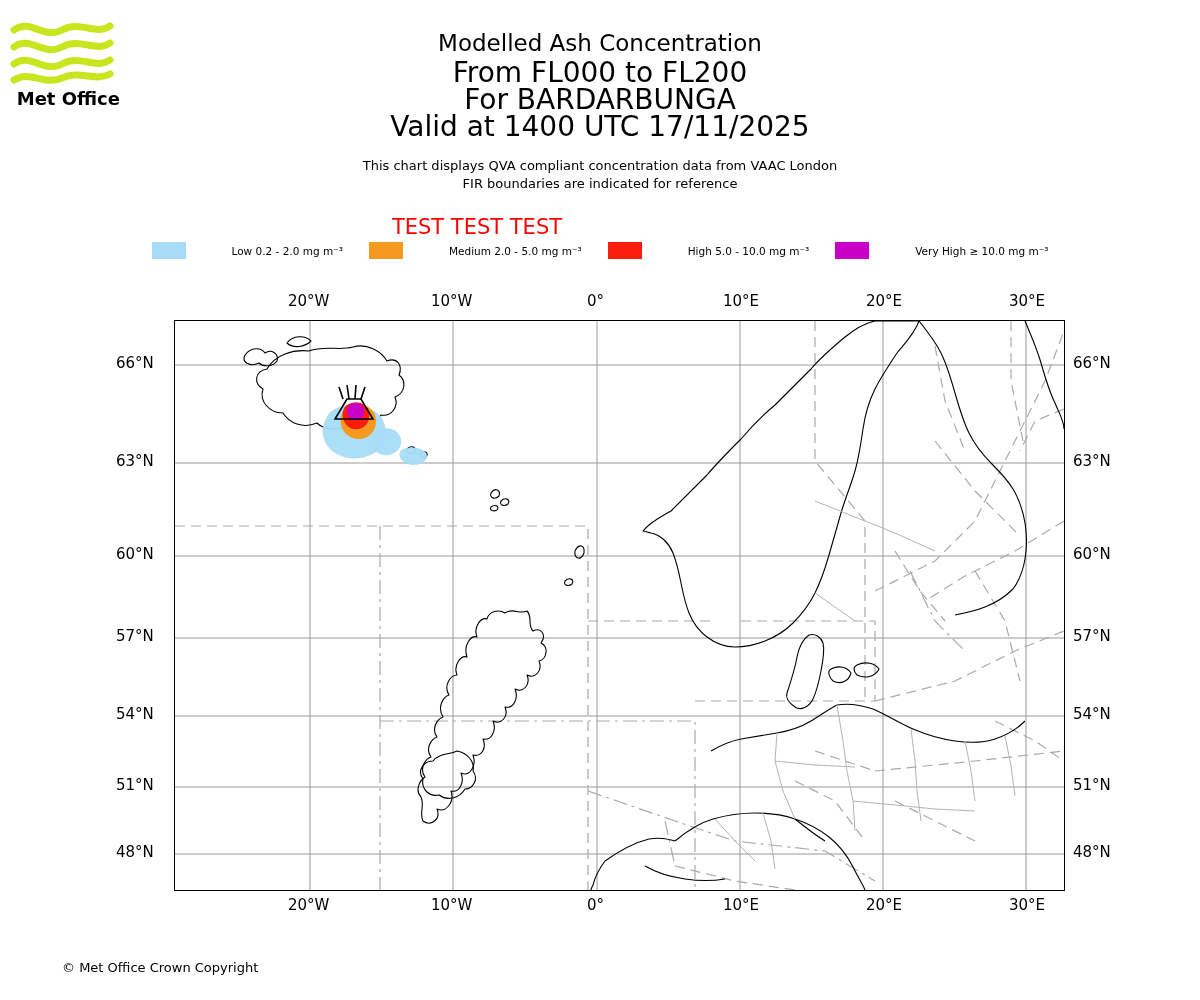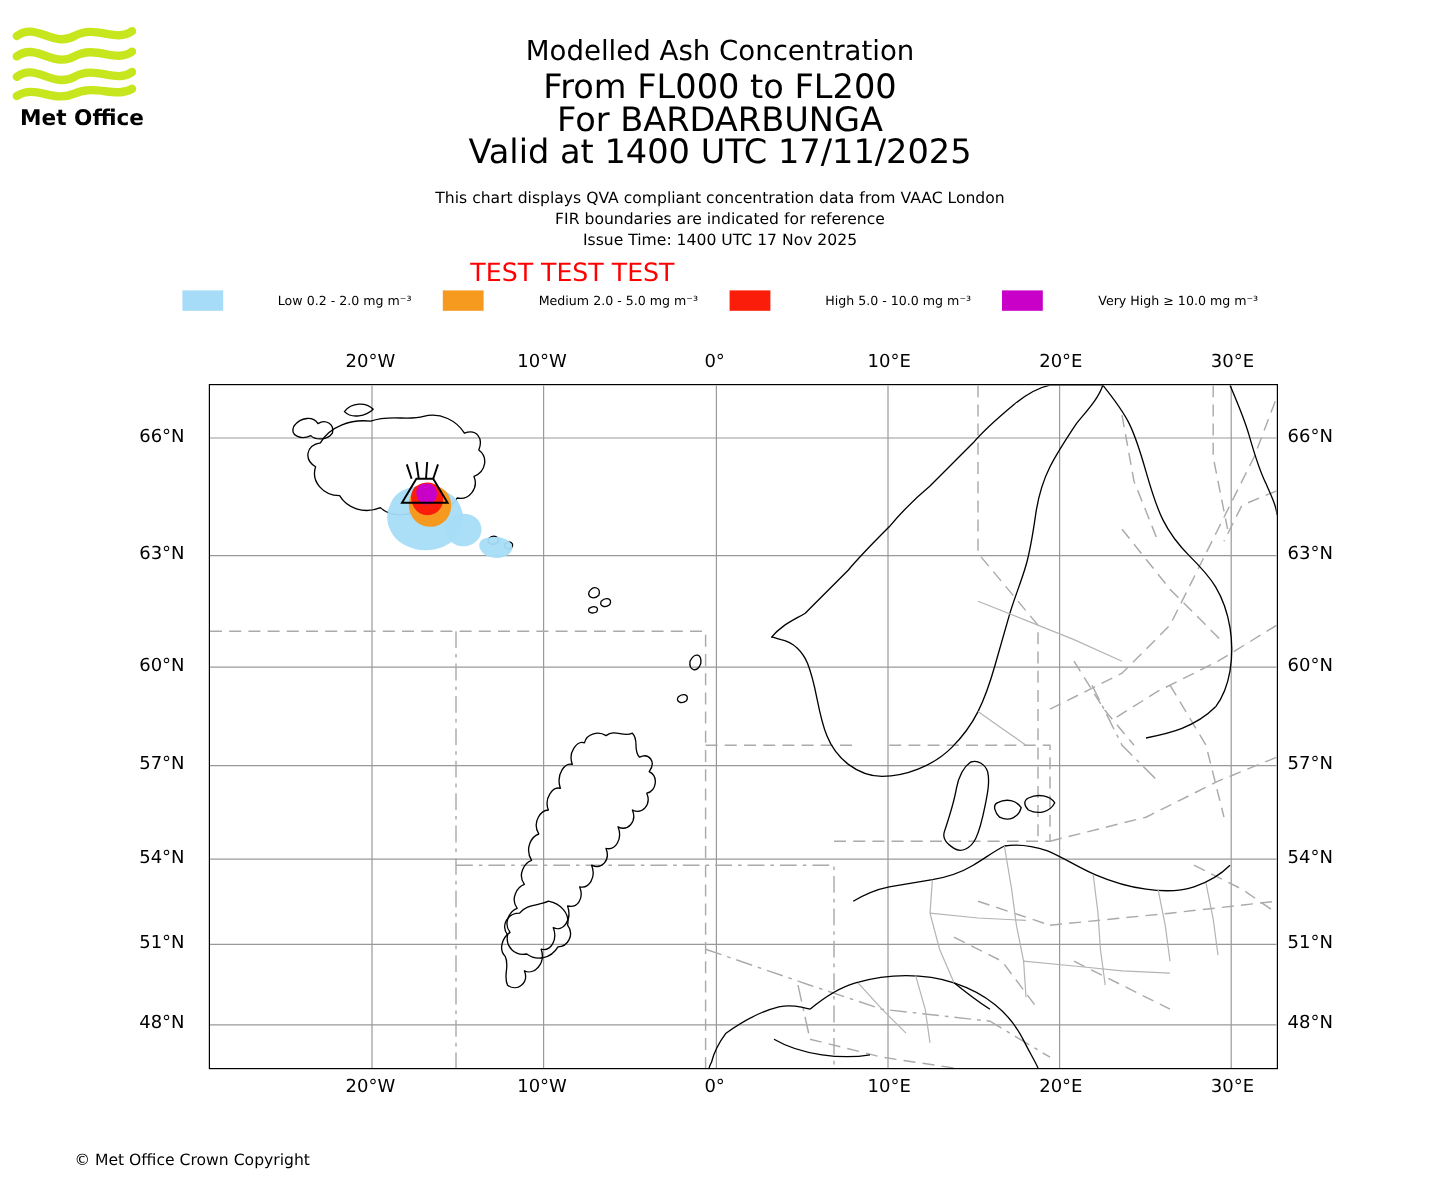--- a/index.html
+++ b/index.html
@@ -147,21 +147,20 @@
 <div id="title-block">
   <div class="t1">Modelled Ash Concentration</div>
   <div class="t2">From FL000 to FL200</div>
   <div class="t3">For BARDARBUNGA</div>
   <div class="t4">Valid at 1400 UTC 17/11/2025</div>
 </div>
 
 <div id="subtitle-block">
   <div>This chart displays QVA compliant concentration data from VAAC London</div>
   <div>FIR boundaries are indicated for reference</div>
-  <div>Issue Time: 1400 UTC 17 Nov 2025</div>
 </div>
 
 <div id="test-banner">TEST TEST TEST</div>
 
 <div id="legend">
   <div class="legend-item">
     <span class="legend-swatch" style="background:#a6dcf7"></span>
     <span class="legend-label">Low 0.2 - 2.0 mg m⁻³</span>
   </div>
   <div class="legend-item">

